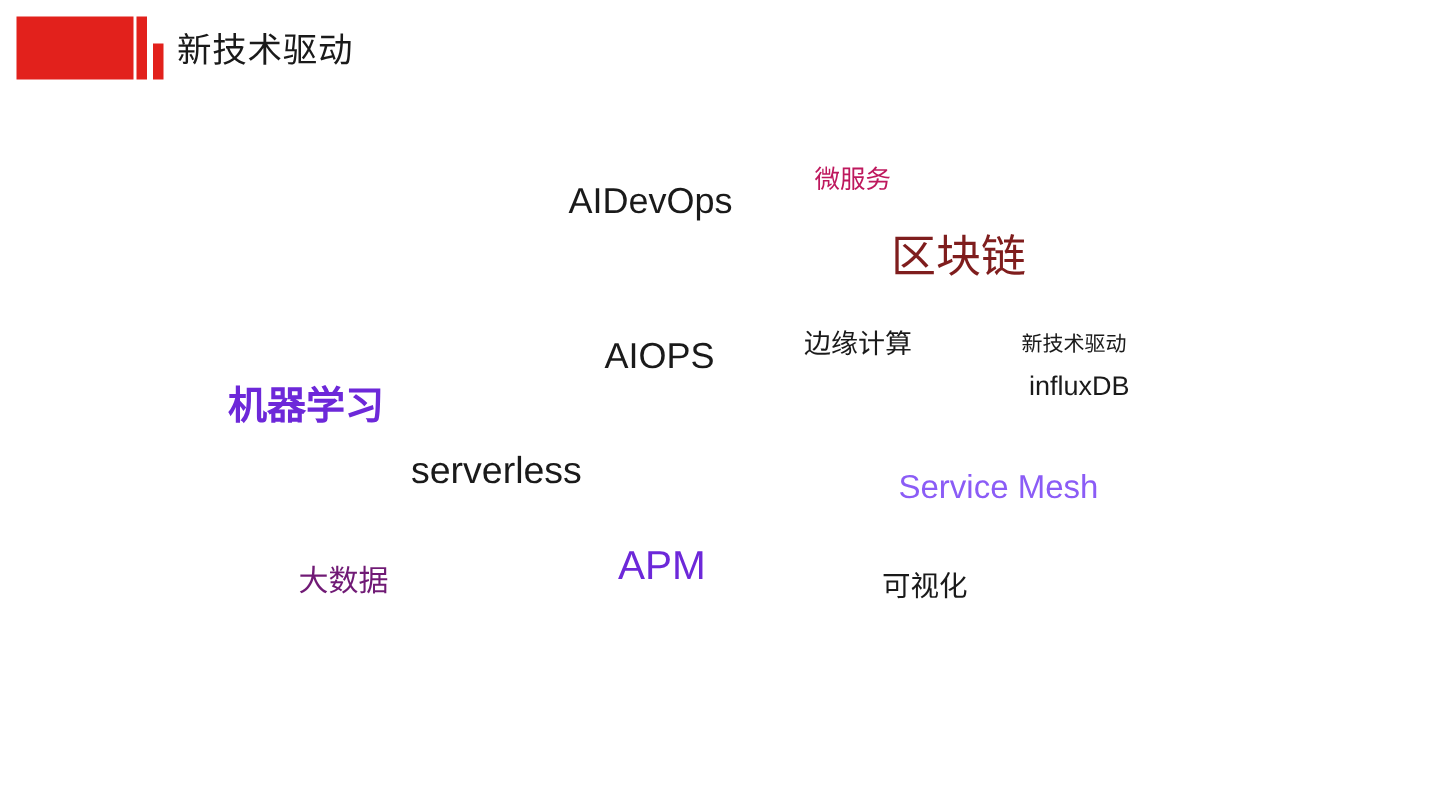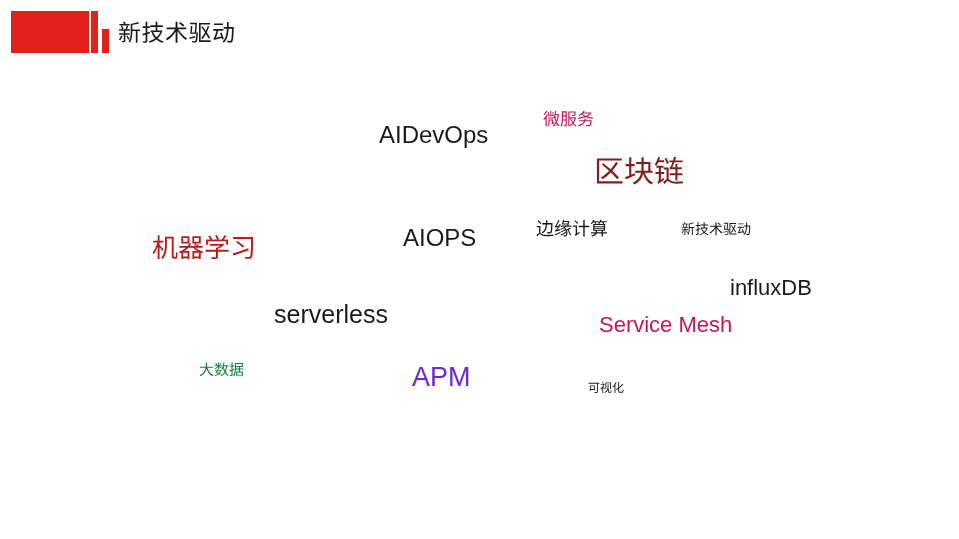--- a/index.html
+++ b/index.html
@@ -79,22 +79,22 @@
     <div class="slide-title">新技术驱动</div>
   </div>
 
   <div class="word-cloud">
       <div class="cloud-word" style="left: 359px; top: 53px; font-size: 24px; color: rgb(26, 26, 26); margin-left: 20px;">AIDevOps</div>
       <div class="cloud-word" style="left: 543px; top: 41px; font-size: 17px; color: #be185d;">微服务</div>
       <div class="cloud-word" style="left: 594px; top: 87px; font-size: 30px; color: #7f1d1d;">区块链</div>
       <div class="cloud-word" style="left: 536px; top: 150px; font-size: 18px; color: rgb(26, 26, 26);">边缘计算</div>
       <div class="cloud-word" style="left: 681px; top: 152px; font-size: 14px; color: rgb(26, 26, 26);">新技术驱动</div>
       <div class="cloud-word" style="left: 403px; top: 156px; font-size: 24px; color: rgb(26, 26, 26);">AIOPS</div>
-      <div class="cloud-word" style="left: 152px; top: 165px; font-size: 26px; color: #b91c1c;">机器学习</div>
-      <div class="cloud-word" style="left: 686px; top: 207px; font-size: 22px; color: rgb(26, 26, 26); margin-left: 44px;">influxDB</div>
+      <div class="cloud-word" style="left: 152px; top: 187px; font-size: 26px; color: #6d28d9; font-weight: bold;">机器学习</div>
+      <div class="cloud-word" style="left: 686px; top: 178px; font-size: 18px; color: rgb(26, 26, 26);">influxDB</div>
       <div class="cloud-word" style="left: 274px; top: 232px; font-size: 25px; color: rgb(26, 26, 26); text-align: center;">serverless</div>
-      <div class="cloud-word" style="left: 599px; top: 244px; font-size: 22px; color: #be185d;">Service Mesh</div>
-      <div class="cloud-word" style="left: 199px; top: 292px; font-size: 15px; color: #15803d;">大数据</div>
+      <div class="cloud-word" style="left: 599px; top: 244px; font-size: 22px; color: #8b5cf6;">Service Mesh</div>
+      <div class="cloud-word" style="left: 199px; top: 308px; font-size: 20px; color: #701a75;">大数据</div>
       <div class="cloud-word" style="left: 412px; top: 294px; font-size: 27px; color: #6d28d9;">APM</div>
-      <div class="cloud-word" style="left: 588px; top: 312px; font-size: 12px; color: rgb(26, 26, 26);">可视化</div>
+      <div class="cloud-word" style="left: 588px; top: 312px; font-size: 19px; color: rgb(26, 26, 26);">可视化</div>
     </div>
 
 </div>
 
 </body></html>

